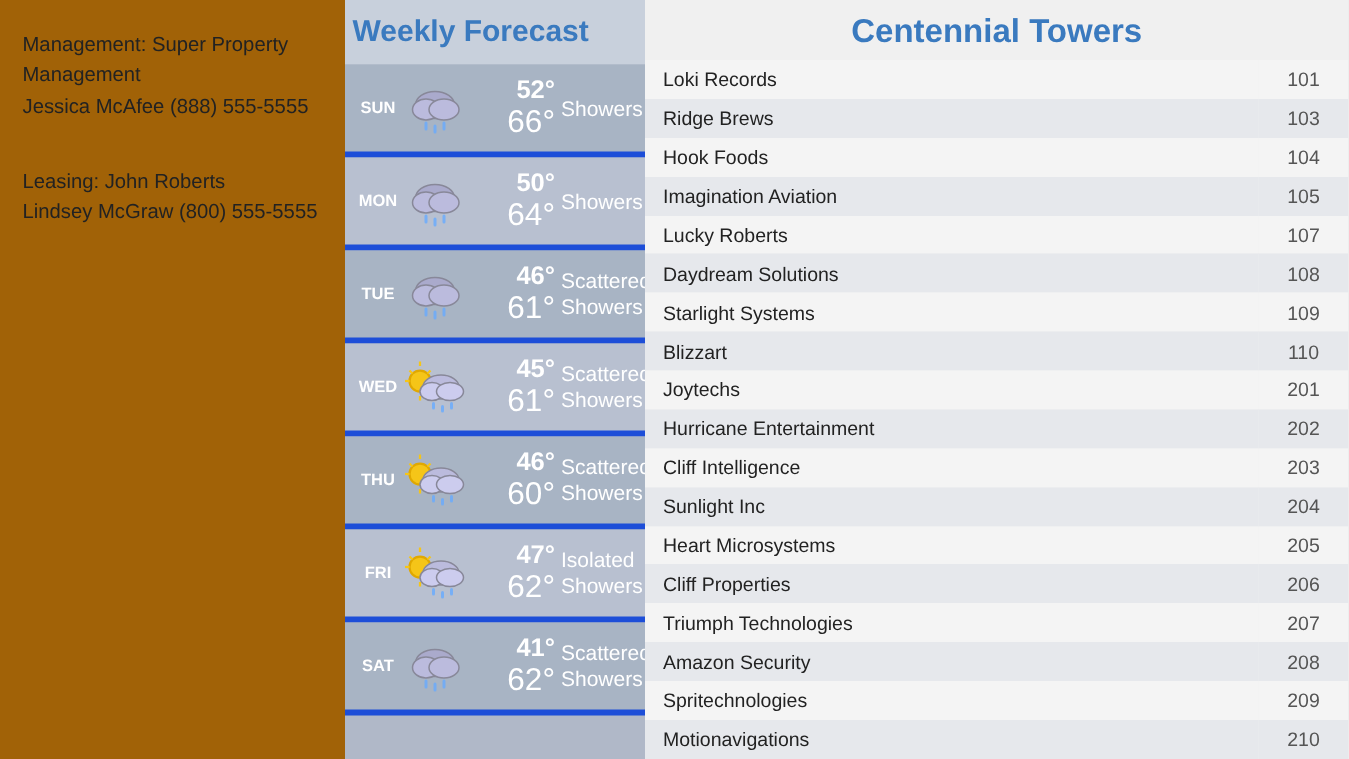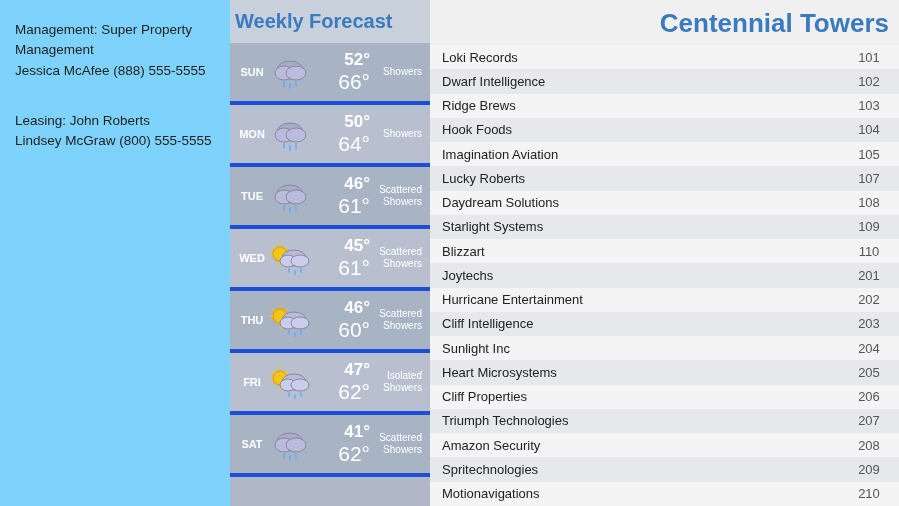--- a/index.html
+++ b/index.html
@@ -9,21 +9,21 @@
       font-family: Arial, sans-serif;
       background: #e8e8e8;
       display: flex;
       overflow: hidden;
     }
 
     
     .left-panel {
       width: 230px;
       min-width: 230px;
-      background: #7dd3fc;
+      background: #a16207;
       padding: 20px 15px;
       display: flex;
       flex-direction: column;
       gap: 30px;
     }
     .contact-block {
       font-size: 13.5px;
       line-height: 1.5;
       color: #222;
     }
@@ -91,38 +91,38 @@
       color: #fff;
       line-height: 1.1;
     }
     .temp-low {
       font-size: 21px;
       font-weight: normal;
       color: #fff;
       line-height: 1.1;
     }
     .weather-desc {
-      font-size: 10px;
+      font-size: 14px;
       color: #fff;
       text-align: right;
       width: 48px;
       line-height: 1.2;
     }
 
     
     .right-panel {
       flex: 1;
       background: #f0f0f0;
       display: flex;
       flex-direction: column;
       overflow: hidden;
     }
     .building-title {
-      text-align: right;
-      font-size: 26px;
+      text-align: center;
+      font-size: 22px;
       font-weight: bold;
       color: #3a7abf;
       padding: 8px 10px 6px;
       background: #f0f0f0;
     }
     .tenant-table {
       width: 100%;
       border-collapse: collapse;
       flex: 1;
     }
@@ -312,24 +312,20 @@
 
 <div class="right-panel">
   <div class="building-title">Centennial Towers</div>
   <table class="tenant-table" id="tenant-table">
     <tbody>
         <tr>
       <td>Loki Records</td>
       <td class="suite">101</td>
     </tr>
         <tr>
-      <td>Dwarf Intelligence</td>
-      <td class="suite">102</td>
-    </tr>
-        <tr>
       <td>Ridge Brews</td>
       <td class="suite">103</td>
     </tr>
         <tr>
       <td>Hook Foods</td>
       <td class="suite">104</td>
     </tr>
         <tr>
       <td>Imagination Aviation</td>
       <td class="suite">105</td>

